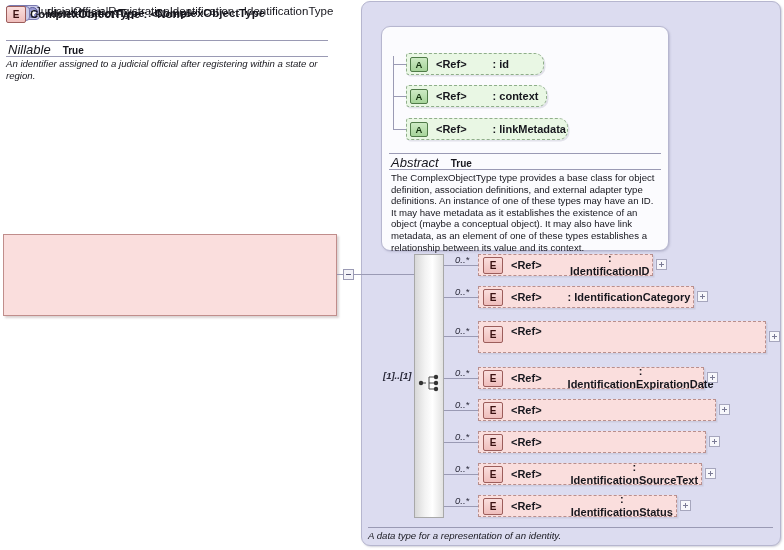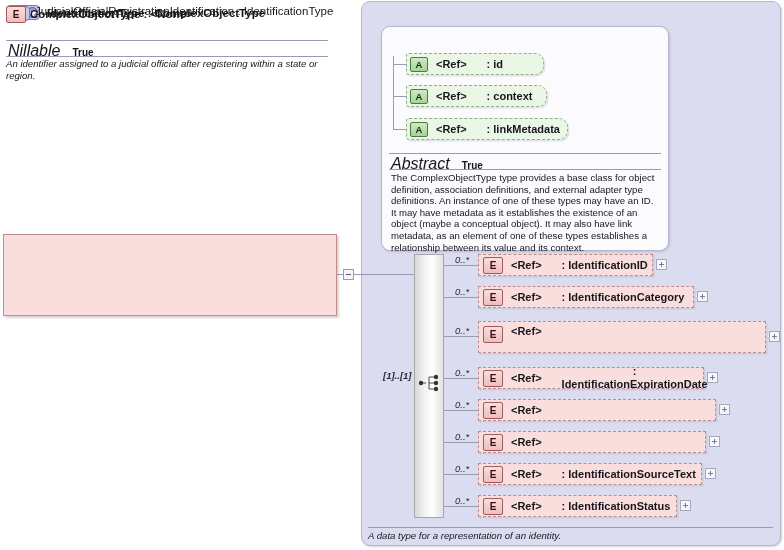--- a/index.html
+++ b/index.html
@@ -147,21 +147,21 @@
     flex: 0 0 auto;
   }
   .ref-label {
     margin-left: 8px;
     font-size: 11px;
     font-weight: bold;
     color: #16161d;
     white-space: nowrap;
   }
   .ref-name {
-    margin-left: 20px;
+    margin-left: 26px;
     font-size: 11px;
     font-weight: bold;
     color: #16161d;
     white-space: nowrap;
     text-align: center;
   }
 
   
   #abstract-block {
     position: absolute;
@@ -173,21 +173,21 @@
   .prop-row {
     display: flex;
     align-items: baseline;
     gap: 12px;
     border-top: 1px solid #9a9ab4;
     border-bottom: 1px solid #9a9ab4;
     padding: 1px 2px 1px 2px;
     height: 13px;
   }
   .prop-key {
-    font-size: 16px;
+    font-size: 13px;
     font-style: italic;
     color: #16161d;
   }
   .prop-val {
     font-size: 10px;
     font-weight: bold;
     color: #16161d;
   }
   .doc-text {
     font-size: 9.6px;

